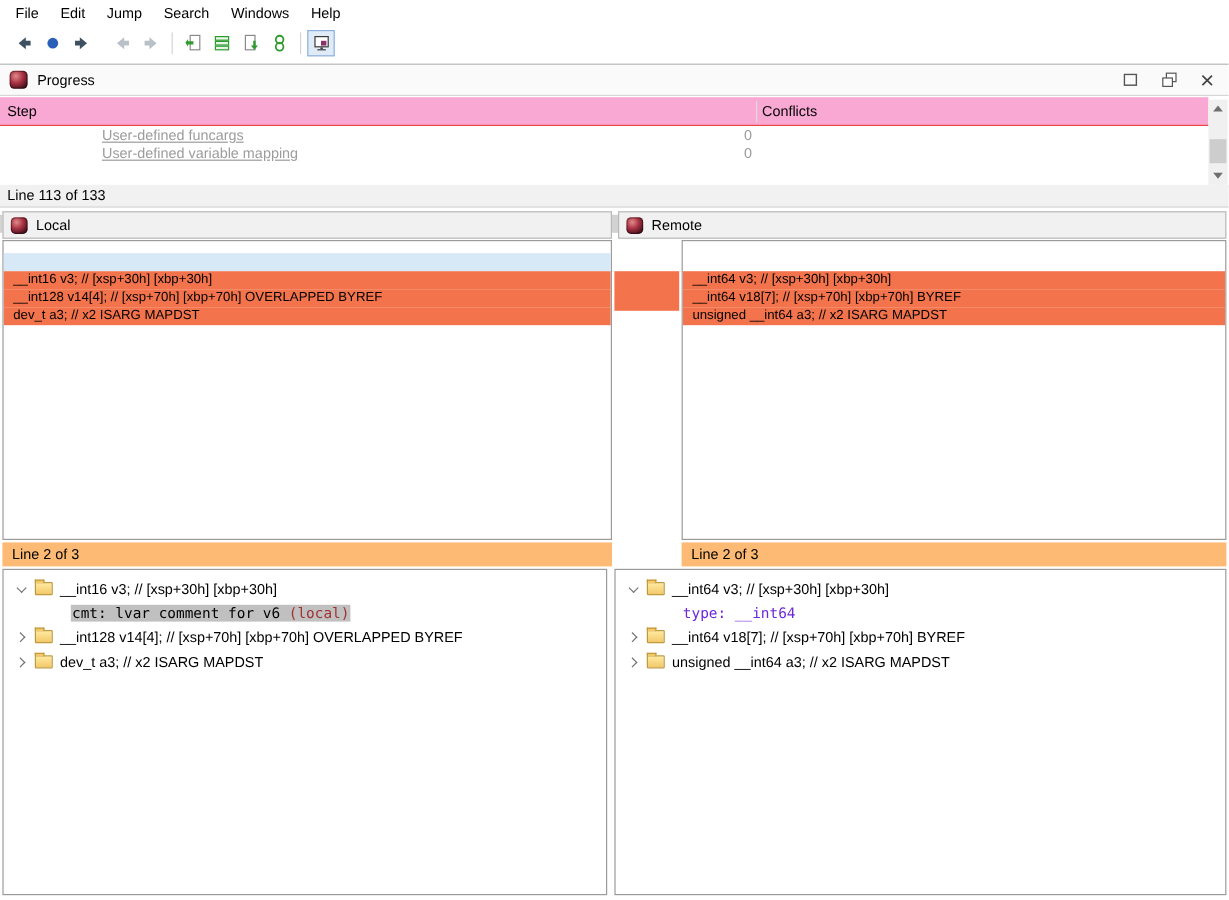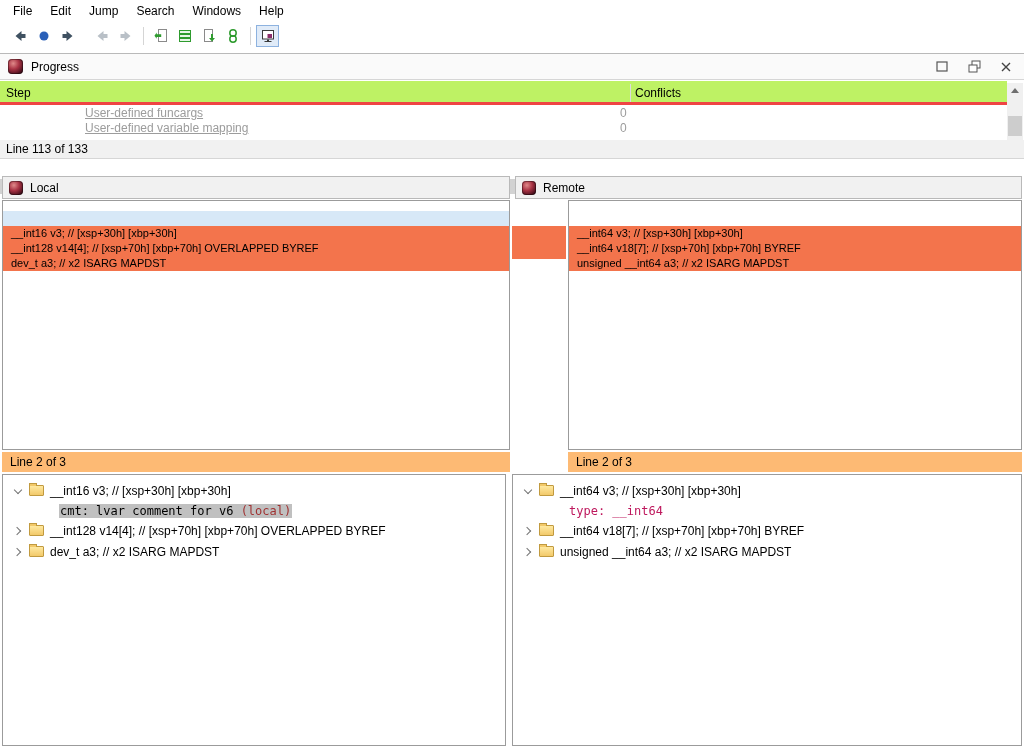--- a/index.html
+++ b/index.html
@@ -32,43 +32,43 @@
   .titlebar-buttons { margin-left:auto; display:flex; align-items:center; gap:16px; padding-right:2px; }
   .tb-btn { width:16px; height:14px; display:flex; align-items:center; justify-content:center; }
 
   .ida-icon { width:15px; height:15px; border-radius:4px; flex:none;
     background: radial-gradient(circle at 35% 30%, #E08A8A 0%, #A93344 40%, #511220 75%, #1E070D 100%);
     box-shadow: inset 0 0 0 1px rgba(0,0,0,.35); }
 
   
   .steps-table { position:absolute; top:81px; left:0; width:1024px; height:75px;
     background:#fff; border-bottom:1px solid #C8C8C8; }
-  .thead { position:absolute; top:0; left:0; right:17px; height:24px; background:#bef264;
-    border-bottom:3px solid #ef4444; }
+  .thead { position:absolute; top:0; left:0; right:17px; height:24px; background:#f9a8d4;
+    border-bottom:1px solid #ef4444; }
   .col-step { position:absolute; left:6px; top:5px; }
   .col-conflicts { position:absolute; left:635px; top:5px; }
   .col-divider { position:absolute; left:630px; top:3px; width:1px; height:18px; background:#DCDCDC; }
   .trow { position:absolute; left:0; right:17px; height:15px; }
   .trow .cell-step { position:absolute; left:85px; top:1px; color:#9C9C9C;text-decoration:underline; }
   .trow .cell-conf { position:absolute; left:620px; top:1px; color:#9C9C9C; }
   .trow.r0 { top:24px; } .trow.r1 { top:39px; } .trow.r2 { top:54px; }
   .trow.selected { background:#D2D2D2;margin-top:44px; }
   .trow.selected .cell-step, .trow.selected .cell-conf { color:#787878; font-weight:bold; }
 
   
   .vscroll { position:absolute; top:2px; right:1px; width:16px; height:71px; background:#F0F0F0; }
   .vs-btn { position:absolute; left:0; width:16px; height:15px;
     display:flex; align-items:center; justify-content:center; }
   .vs-up { top:0; } .vs-down { bottom:0; }
   .tri-up { width:0; height:0; border-left:4px solid transparent; border-right:4px solid transparent; border-bottom:5px solid #6E6E6E; }
   .tri-down { width:0; height:0; border-left:4px solid transparent; border-right:4px solid transparent; border-top:5px solid #6E6E6E; }
   .vs-thumb { position:absolute; left:1px; width:14px; top:33px; height:20px; background:#CDCDCD; }
 
   
-  .statusline { position:absolute; top:140px; left:0; width:1024px; height:19px;
+  .statusline { position:absolute; top:154px; left:0; width:1024px; height:19px;
     background:#F1F1F1; border-bottom:1px solid #D6D6D6; line-height:18px; padding-left:6px; }
 
   
   .pane-header { position:absolute; top:176px; height:23px; background:#F1F1F1;
     border:1px solid #B9B9B9; display:flex; align-items:center; gap:7px; padding-left:6px; }
   .pane-header.local { left:2px; width:508px; }
   .pane-header.remote { left:515px; width:507px; }
   .pane-header .ida-icon { width:14px; height:14px; }
 
   
@@ -102,21 +102,21 @@
   .chev.collapsed::before { transform:rotate(-45deg); margin-left:-2px; }
   .chev.expanded::before { transform:rotate(45deg); margin-top:-2px; }
   .folder { width:15px; height:11px; margin:0 5px 0 2px; flex:none; position:relative;
     background:linear-gradient(#FFE9A0,#F2C96A); border:1px solid #C19A3F; border-radius:1px; }
   .folder::before { content:""; position:absolute; top:-3px; left:-1px; width:6px; height:2px;
     background:#F2C96A; border:1px solid #C19A3F; border-bottom:none; }
   .tree-label { padding-left:1px; white-space:pre; }
   .mono { font-family:"DejaVu Sans Mono", monospace; font-size:12px; }
   .cmt-chip { background:#C0C0C0; padding:0 1px; }
   .red { color:#A03232; }
-  .type-line { color:#be185d; }
+  .type-line { color:#6d28d9; }
 
   svg { display:block; }
 </style>
 </head>
 <body>
 
 <div id="screen">
 
   <div class="menubar">
     <div class="menu-item">File</div>

